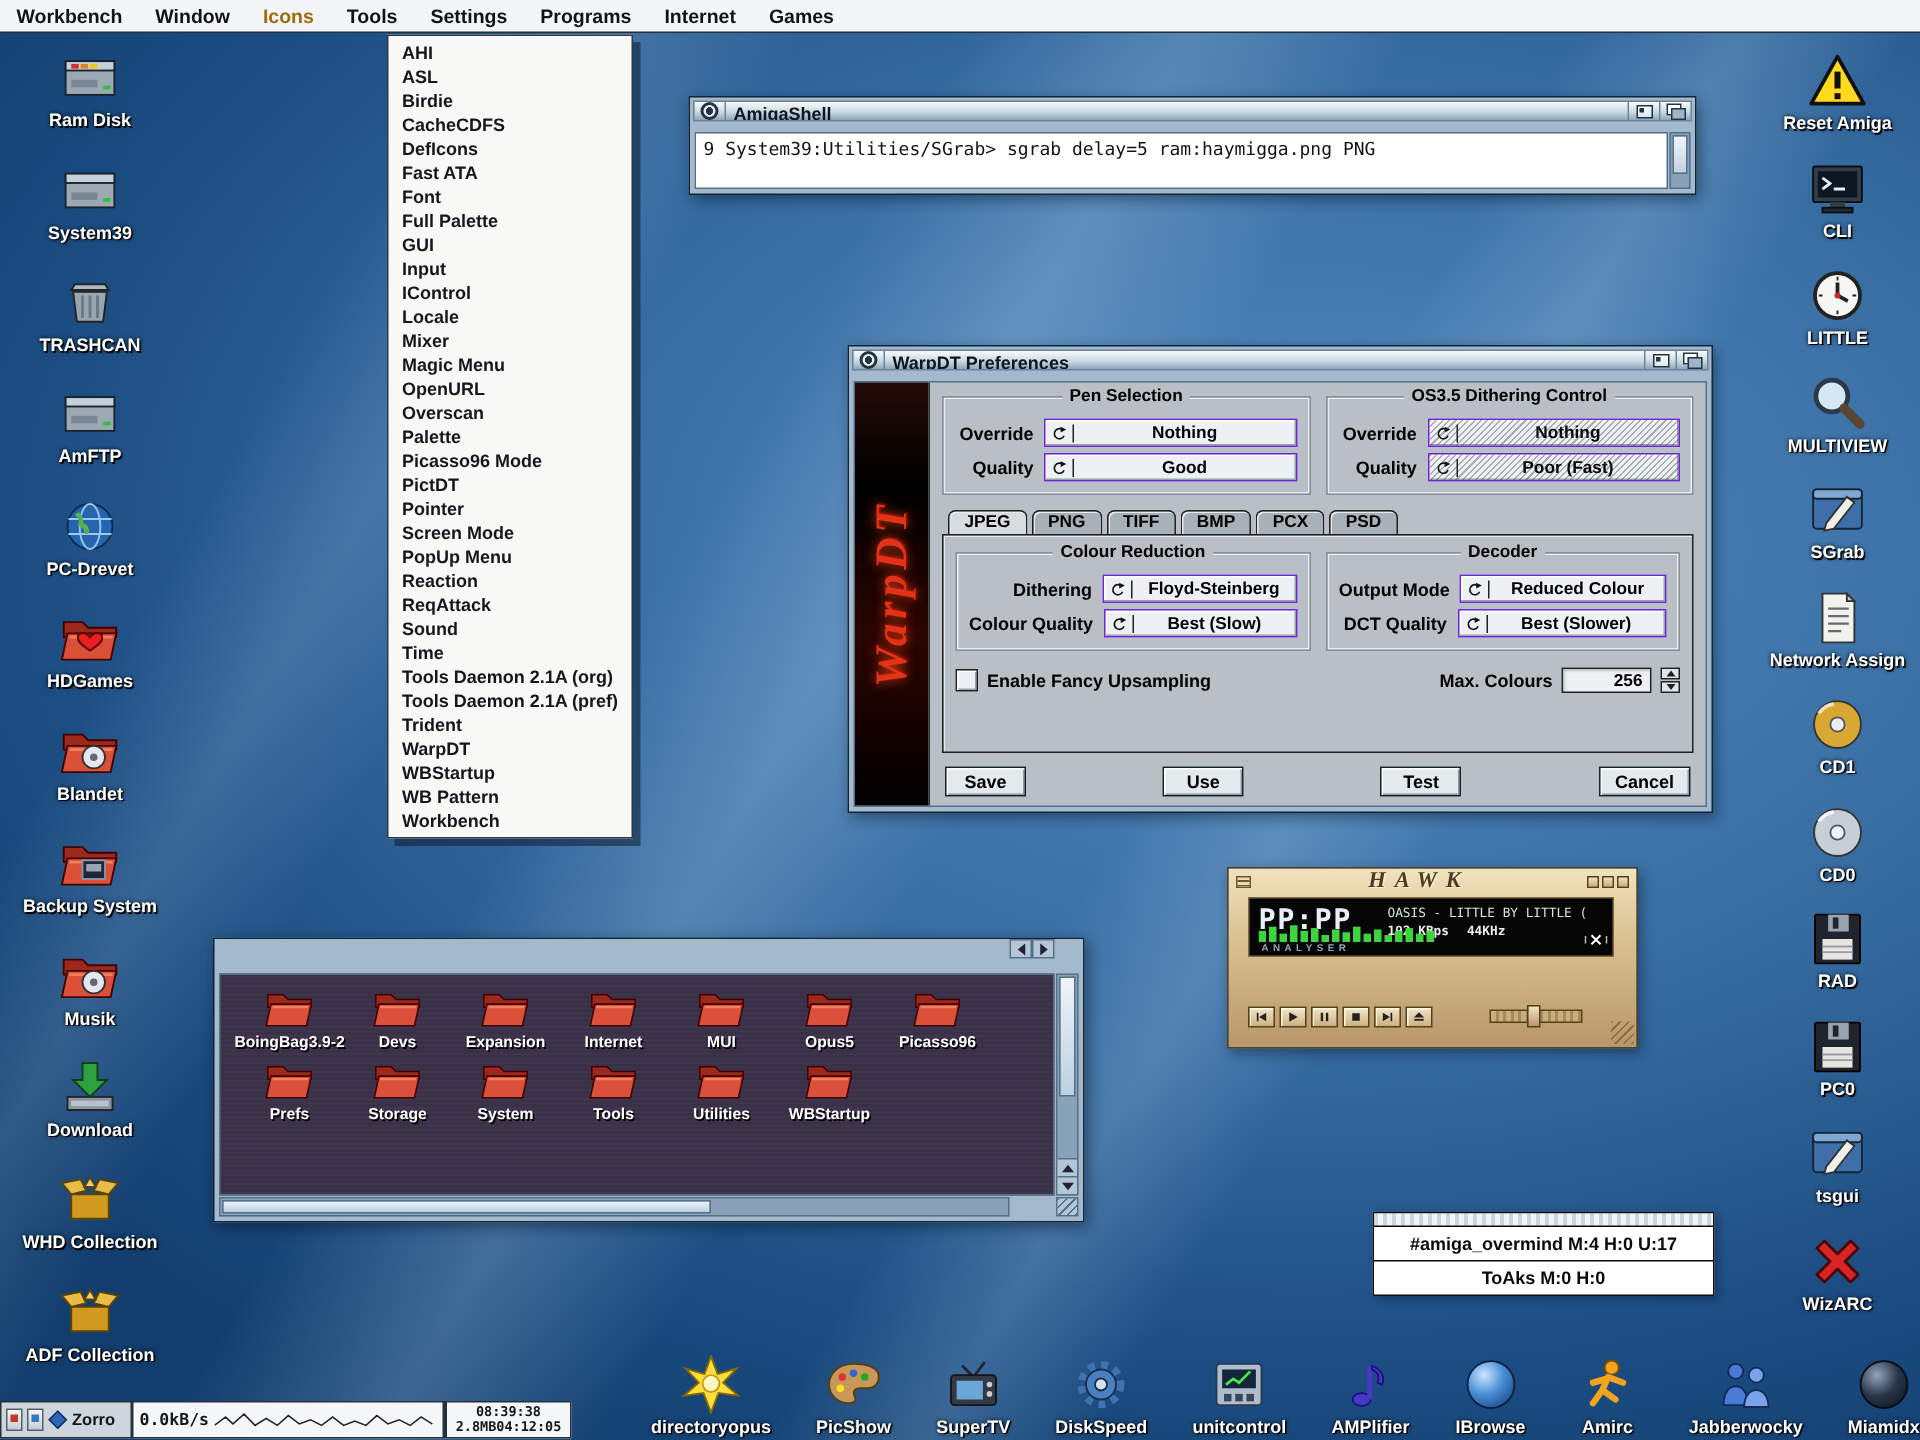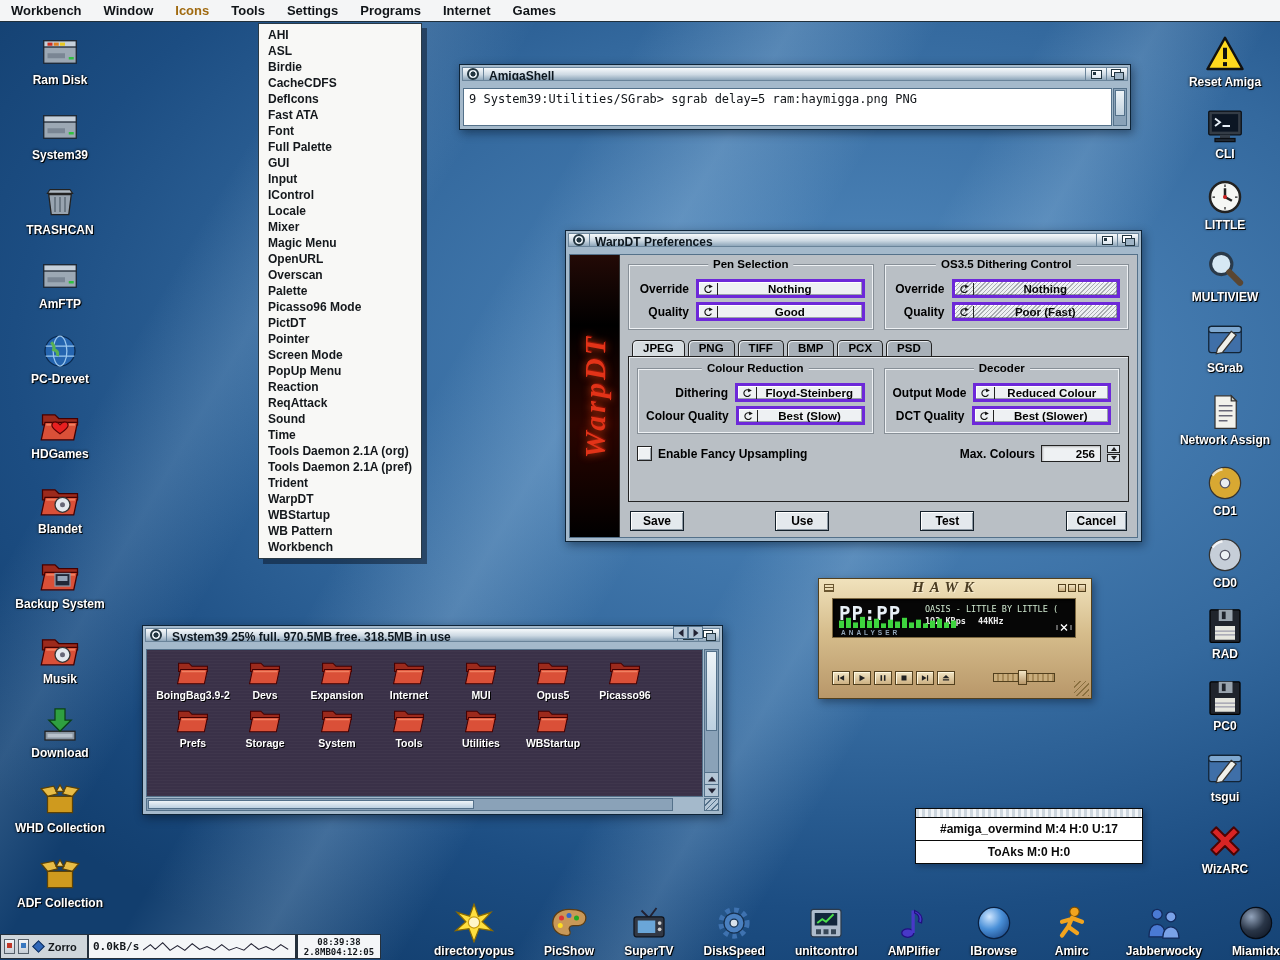--- a/index.html
+++ b/index.html
@@ -56,21 +56,21 @@
 .wlogo{width:50px;background:linear-gradient(180deg,#230a06,#000 25%,#2b0500 60%,#000);display:flex;align-items:center;justify-content:center;border-right:1px solid #333;}
 .wlogo span{writing-mode:vertical-rl;transform:rotate(180deg);font-family:"Liberation Serif",serif;font-style:italic;font-weight:700;font-size:30px;color:#e23318;letter-spacing:3px;text-shadow:0 0 8px rgba(255,70,20,.85),1px 1px 0 #500;}
 .wmain{flex:1;padding:9px 8px 6px;display:flex;flex-direction:column;min-width:0;}
 .grp-row{display:flex;gap:10px;}
 .grp{flex:1;border:1px solid #878f97;box-shadow:inset 0 0 0 1px #eef1f4;position:relative;padding:10px 8px 4px;min-width:0;}
 .legend{position:absolute;top:-7px;left:50%;transform:translateX(-50%);background:#b9bfc5;padding:0 5px;font-size:11.5px;font-weight:700;white-space:nowrap;}
 .frow{display:flex;align-items:center;gap:7px;margin:4px 0;}
 .flabel{min-width:52px;text-align:right;font-size:12px;font-weight:700;white-space:nowrap;}
 .g-dec .flabel{min-width:72px;}
 .g-col .flabel{min-width:82px;}
-.cycle{flex:1;height:19px;background:#eef1f3;border:3px solid #6d28d9;display:flex;align-items:center;box-shadow:inset -1px -1px 0 #9aa2aa,inset 1px 1px 0 #fff;position:relative;min-width:0;}
+.cycle{flex:1;height:19px;background:#eef1f3;border:1px solid #6d28d9;display:flex;align-items:center;box-shadow:inset -1px -1px 0 #9aa2aa,inset 1px 1px 0 #fff;position:relative;min-width:0;}
 .cyc-ico{width:19px;border-right:1px solid #222;display:flex;align-items:center;justify-content:center;}
 .cyc-ico svg{width:12px;height:12px;}
 .cyc-val{flex:1;display:flex;align-items:center;justify-content:center;font-size:11.5px;font-weight:700;white-space:nowrap;overflow:hidden;}
 .cycle.dis::after{content:"";position:absolute;inset:0;background:repeating-linear-gradient(135deg,rgba(40,48,56,.35) 0 1px,transparent 1px 3px);}
 .bitrow{display:flex;align-items:center;justify-content:flex-end;gap:6px;margin:8px 2px 2px;}
 .bitlabel{font-size:12px;font-weight:700;}
 .bitctl{width:96px;height:17px;border:1px solid #222;background:#eef1f3;position:relative;display:flex;align-items:center;justify-content:flex-end;padding-right:5px;font-size:11px;font-weight:700;}
 .bitctl::after{content:"";position:absolute;inset:0;background:repeating-linear-gradient(135deg,rgba(40,48,56,.3) 0 1px,transparent 1px 3px);}
 .spin{width:13px;height:17px;display:flex;flex-direction:column;gap:1px;}
 .spin i{flex:1;background:#dfe5ea;border:1px solid #222;position:relative;}
@@ -863,32 +863,20 @@
         <span class="btn">Save</span>
         <span class="btn">Use</span>
         <span class="btn">Test</span>
         <span class="btn">Cancel</span>
       </div>
     </div>
   </div>
 </div>
 
 <div class="win files-win">
-  <div class="tbar">
-    <span class="gad g-close">
-          <i></i>
-        </span>
-    <span class="ttl">System39 25% full, 970,5MB free, 318,5MB in use</span>
-    <span class="gad g-icf">
-          <i></i>
-        </span>
-    <span class="gad g-depth">
-          <i></i>
-        </span>
-  </div>
   <div class="files-body">
 
   <div class="fitem">
       <svg viewBox="0 0 32 32">
             <use href="#sym-folder"></use>
           </svg>
       <span class="flab">BoingBag3.9-2</span>
     </div>
         <div class="fitem">
       <svg viewBox="0 0 32 32">

